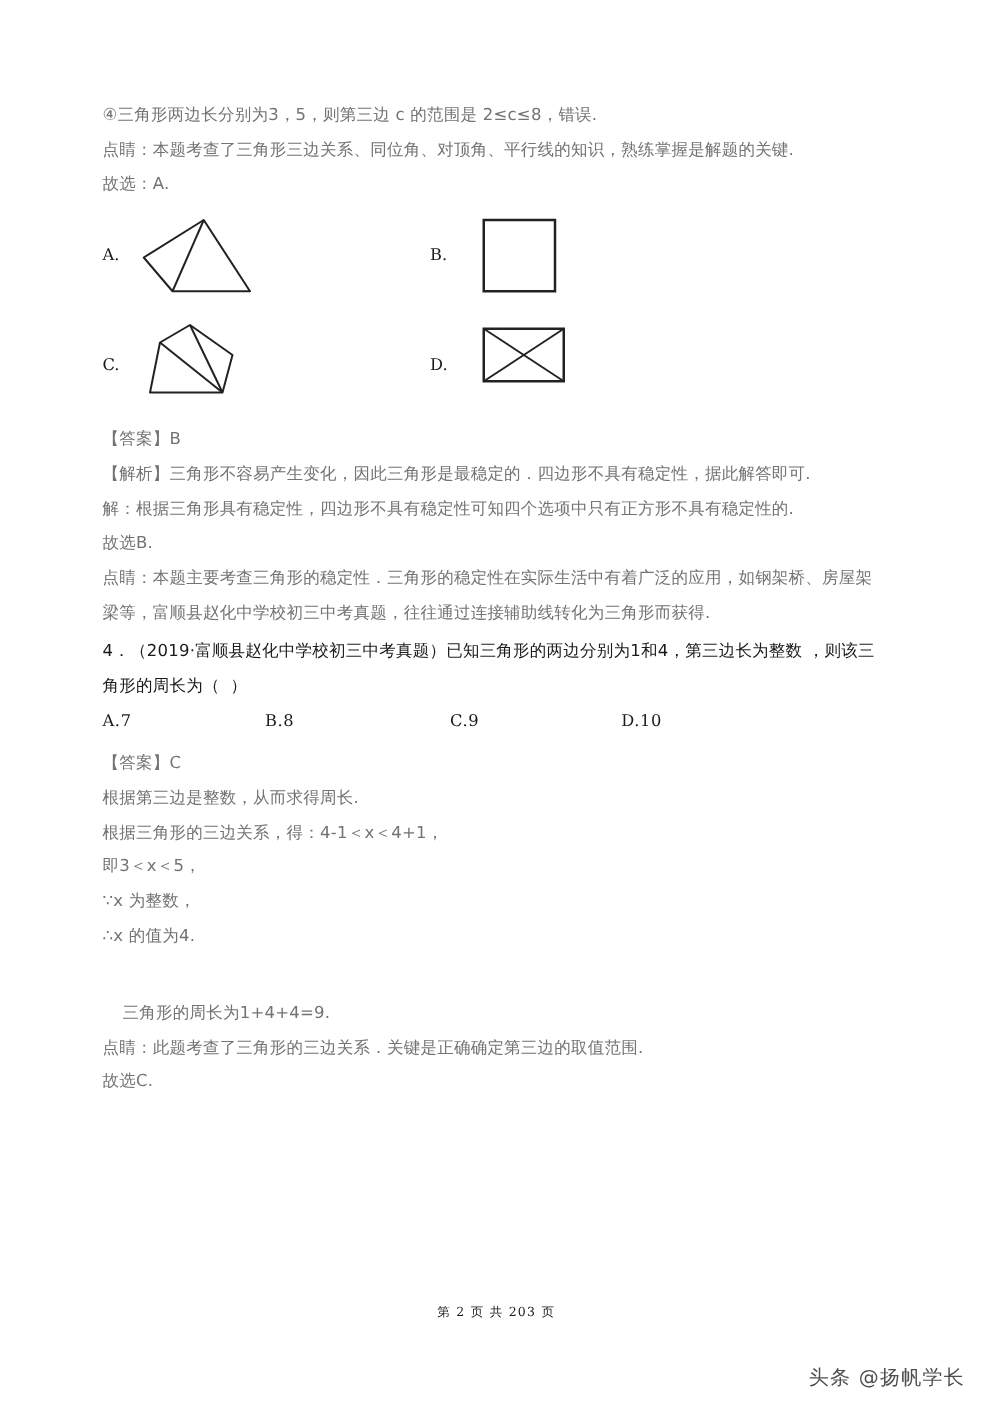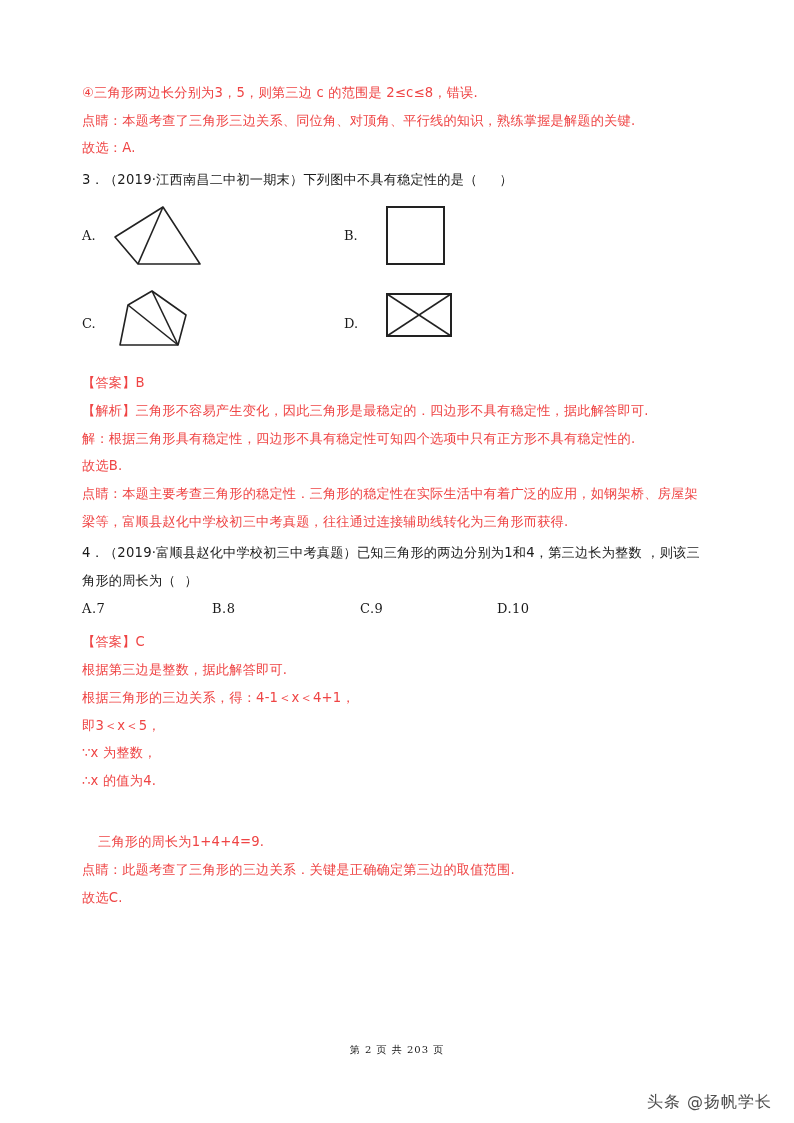--- a/index.html
+++ b/index.html
@@ -30,21 +30,21 @@
     width: 632px;
   }
 
   .line {
     font-size: 13.2px;
     line-height: 1.0;
     margin: 0 0 14.5px 0;
     white-space: pre-wrap;
     letter-spacing: 0.2px;
   }
-  .red   { color: #ef4444; }
+  .red   { color: #737373; }
   .black { color: #1a1a1a; }
   .indent-sm { padding-left: 16px; margin-top: 48px; }
 
   
   .fig-block {
     position: relative;
     width: 632px;
     height: 168px;
     margin: 6px 0 8px 0;
   }
@@ -105,21 +105,20 @@
 <body>
 
 <div class="page">
 
   <div class="content">
 
     <p class="line red">④三角形两边长分别为3，5，则第三边 c 的范围是 2≤c≤8，错误.</p>
     <p class="line red">点睛：本题考查了三角形三边关系、同位角、对顶角、平行线的知识，熟练掌握是解题的关键.</p>
     <p class="line red">故选：A.</p>
 
-    <p class="line black" style="margin-top:18px;">3．（2019·江西南昌二中初一期末）下列图中不具有稳定性的是（     ）</p>
 
     <div class="fig-block">
 
       <span class="opt-label" style="left:0px; top:28px;">A.</span>
       <span class="fig" style="left:18px; top:2px;">
         <svg width="130" height="70" viewBox="0 0 130 70">
           <polygon points="15,35 63,5 100,62 38,62" fill="#ffffff" stroke="#222222" stroke-width="1.6" stroke-linejoin="round"></polygon>
           <line x1="63" y1="5" x2="38" y2="62" stroke="#222222" stroke-width="1.6"></line>
         </svg>
       </span>
@@ -161,21 +160,21 @@
     <p class="line black">角形的周长为（  ）</p>
 
     <div class="choices">
       <span class="choice c1">A.7</span>
       <span class="choice c2">B.8</span>
       <span class="choice c3">C.9</span>
       <span class="choice c4">D.10</span>
     </div>
 
     <p class="line red">【答案】C</p>
-    <p class="line red">根据第三边是整数，据此解答即可.</p>
+    <p class="line red">根据第三边是整数，从而求得周长.</p>
 
     <p class="line red">根据三角形的三边关系，得：4-1＜x＜4+1，</p>
     <p class="line red">即3＜x＜5，</p>
     <p class="line red">∵x 为整数，</p>
     <p class="line red">∴x 的值为4.</p>
     <p class="line red indent-sm">三角形的周长为1+4+4=9.</p>
     <p class="line red">点睛：此题考查了三角形的三边关系．关键是正确确定第三边的取值范围.</p>
 
     <p class="line red">故选C.</p>
 

